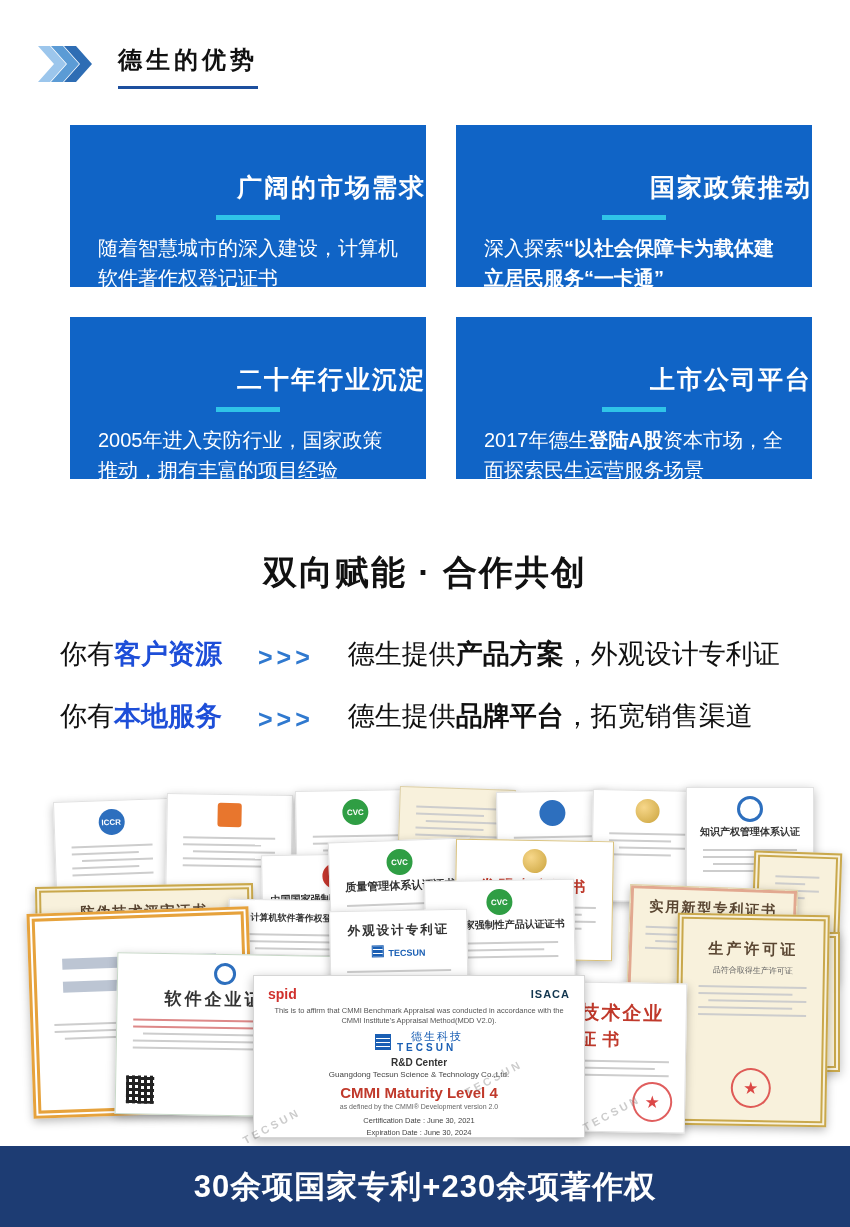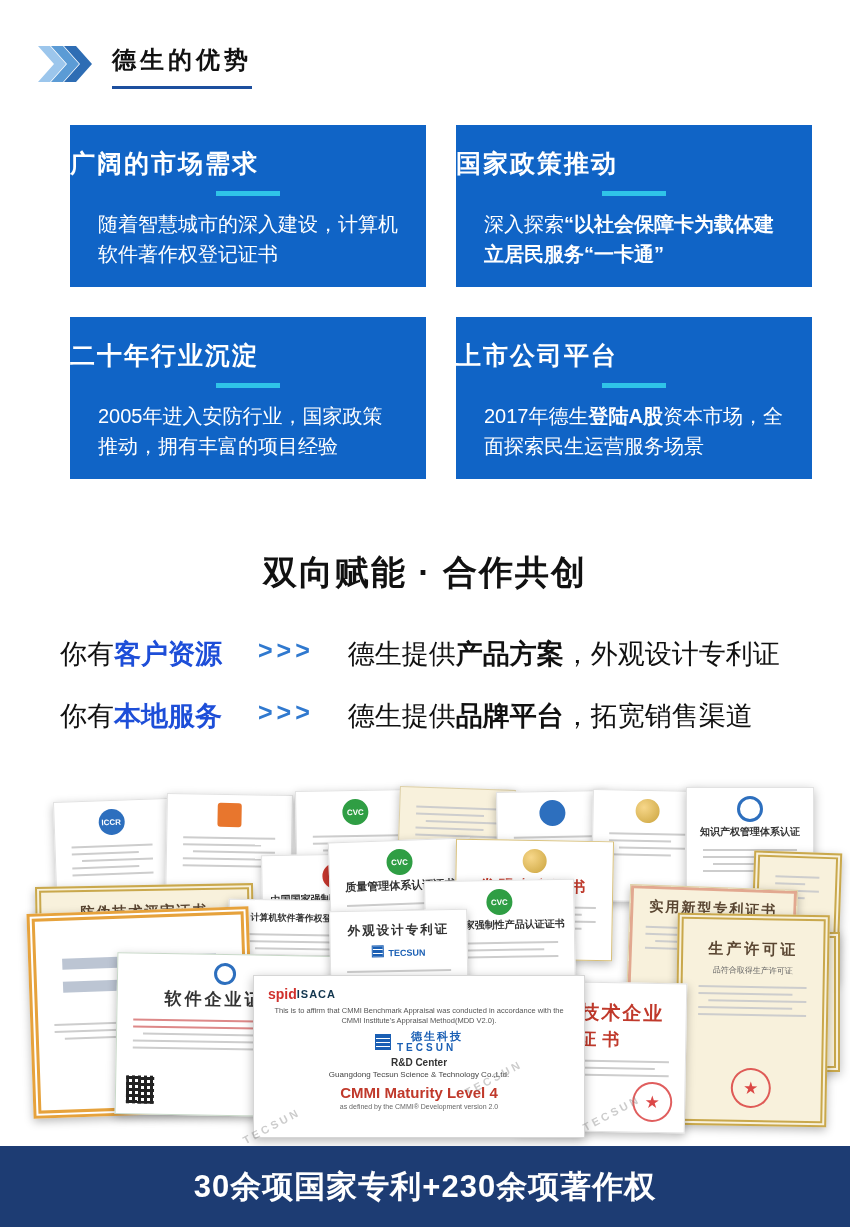--- a/index.html
+++ b/index.html
@@ -1,34 +1,34 @@
 <!DOCTYPE html>
 <html><head>
 <meta charset="utf-8">
 <style>
   * { margin:0; padding:0; box-sizing:border-box; }
   body { font-family:"Liberation Sans", sans-serif; background:#ffffff; }
   .page { position:relative; width:850px; height:1227px; margin:0 auto; background:#fff; overflow:hidden; }
 
   
-  .hdr { position:absolute; top:44px; left:38px; display:flex; align-items:flex-start; gap:18px; }
+  .hdr { position:absolute; top:44px; left:38px; display:flex; align-items:flex-start; gap:24px; }
   .hdr-icon { width:56px; height:36px; margin-top:2px; }
   .hdr-title { font-size:24px; font-weight:bold; color:#111; letter-spacing:4px; padding-bottom:10px; border-bottom:3px solid #1d4f9e; }
 
   
   .cards { position:absolute; top:125px; left:70px; width:742px; display:grid; grid-template-columns:356px 356px; column-gap:30px; row-gap:30px; }
   .card { height:162px; background:#1064c6; color:#fff; padding-top:22px; }
-  .card-title { display:block; text-align:left; font-size:25px; font-weight:bold; letter-spacing:2px; }
+  .card-title { display:block; text-align:right; font-size:25px; font-weight:bold; letter-spacing:2px;margin-top:24px; }
   .card-underline { width:64px; height:5px; background:#2fc4e8; margin:11px auto 13px; }
   .card-body { padding:0 28px; font-size:20px; line-height:30px; }
   .sb { font-weight:bold; }
 
   
   .sec-title { position:absolute; top:550px; left:0; width:100%; text-align:center; font-size:34px; font-weight:bold; color:#111; letter-spacing:2px; }
-  .benefit { position:absolute; left:60px; display:flex; align-items:flex-start; font-size:27px; color:#111; white-space:nowrap; }
+  .benefit { position:absolute; left:60px; display:flex; align-items:flex-end; font-size:27px; color:#111; white-space:nowrap; }
   .benefit.r1 { top:636px; }
   .benefit.r2 { top:698px; }
   .b-hl { color:#1d4ed8; font-weight:bold; }
   .b-arrows { color:#3079cf; font-weight:900; font-size:25px; letter-spacing:4px; margin:0 34px 0 36px; }
 
   
   .collage { position:absolute; left:0; top:782px; width:850px; height:362px; }
   .cert { position:absolute; background:#fff; border:1px solid #e2e2e2; box-shadow:0 3px 10px rgba(0,0,0,.28); display:flex; flex-direction:column; align-items:center; padding:8px 6px; }
   .cream { background:#f8f1dc; border-color:#ddd0a8; }
   .ornate { border:6px double #c9a84c; }
@@ -52,27 +52,27 @@
   .emblem { width:24px; height:24px; border-radius:50%; background:radial-gradient(circle at 35% 35%, #f7d78a, #caa33c); }
   .qr { position:absolute; left:10px; bottom:10px; width:28px; height:28px;
         background-image:repeating-linear-gradient(90deg,#222 0 3px,transparent 3px 6px),repeating-linear-gradient(0deg,#222 0 3px,#fff 3px 6px); }
   .tec-sq { display:inline-block; width:12px; height:12px; background:repeating-linear-gradient(180deg,#1a5fb4 0 3px,#ffffff 3px 4px); border:1px solid #1a5fb4; vertical-align:middle; }
   .tec-name { color:#1a5fb4; font-weight:bold; }
   .flame { display:inline-block; width:13px; height:13px; background:#d23327; border-radius:0 50% 50% 50%; transform:rotate(-45deg); margin-right:5px; }
   .watermark { position:absolute; color:rgba(120,120,120,.38); font-size:11px; font-weight:bold; letter-spacing:3px; transform:rotate(-28deg); }
 
   
   .cmmi { padding:10px 14px; border:1px solid #d6d6d6; align-items:stretch; }
-  .cmmi-head { display:flex; align-items:center; }
+  .cmmi-head { display:flex; justify-content:space-between; align-items:center; }
   .cmmi-spid { color:#d0312d; font-weight:bold; font-size:14px; }
   .cmmi-isaca { color:#12364f; font-weight:bold; font-size:11px; letter-spacing:1px; }
   .cmmi-affirm { font-size:7.5px; color:#555; text-align:center; margin-top:4px; line-height:1.35; }
   .cmmi-logo-row { display:flex; justify-content:center; align-items:center; gap:6px; margin-top:5px; }
   .cmmi-logo-txt { display:flex; flex-direction:column; line-height:1.05; }
-  .cmmi-logo-txt .cn { color:#1a5fb4; font-weight:bold; font-size:11px; letter-spacing:2px;margin-left:14px; }
+  .cmmi-logo-txt .cn { color:#1a5fb4; font-weight:normal; font-size:11px; letter-spacing:2px;margin-left:14px; }
   .cmmi-logo-txt .en { color:#1a5fb4; font-weight:bold; font-size:10px; letter-spacing:3px; }
   .cmmi-dept { text-align:center; font-weight:bold; font-size:10px; color:#333; margin-top:4px; }
   .cmmi-co { text-align:center; font-size:8px; color:#444; margin-top:2px; }
   .cmmi-level { text-align:center; color:#c0392b; font-weight:bold; font-size:15px; margin-top:5px; }
   .cmmi-sub { text-align:center; font-size:7px; color:#666; margin-top:2px; }
   .cmmi-dates { font-size:7.5px; color:#444; margin-top:5px; text-align:center; line-height:1.5; }
 
   
   .footer { position:absolute; left:0; top:1146px; width:850px; height:81px; background:#1d3c73; display:flex; align-items:center; justify-content:center; }
   .footer-text { color:#fff; font-size:31px; font-weight:bold; letter-spacing:1px; }
@@ -348,20 +348,24 @@
         <span class="tec-sq" style="width:16px;height:16px"></span>
         <span class="cmmi-logo-txt">
           <span class="cn">德生科技</span>
           <span class="en">TECSUN</span>
         </span>
       </div>
       <div class="cmmi-dept">R&amp;D Center</div>
       <div class="cmmi-co">Guangdong Tecsun Science &amp; Technology Co.,Ltd.</div>
       <div class="cmmi-level">CMMI Maturity Level 4</div>
       <div class="cmmi-sub">as defined by the CMMI® Development version 2.0</div>
+      <div class="cmmi-dates">
+        <span>Certification Date : June 30, 2021</span><br>
+        <span>Expiration Date : June 30, 2024</span>
+      </div>
     </div>
 
     <span class="watermark" style="left:462px;top:290px">TECSUN</span>
     <span class="watermark" style="left:580px;top:325px">TECSUN</span>
     <span class="watermark" style="left:240px;top:338px">TECSUN</span>
   </div>
 
   <div class="footer">
     <span class="footer-text">30余项国家专利+230余项著作权</span>
   </div>

